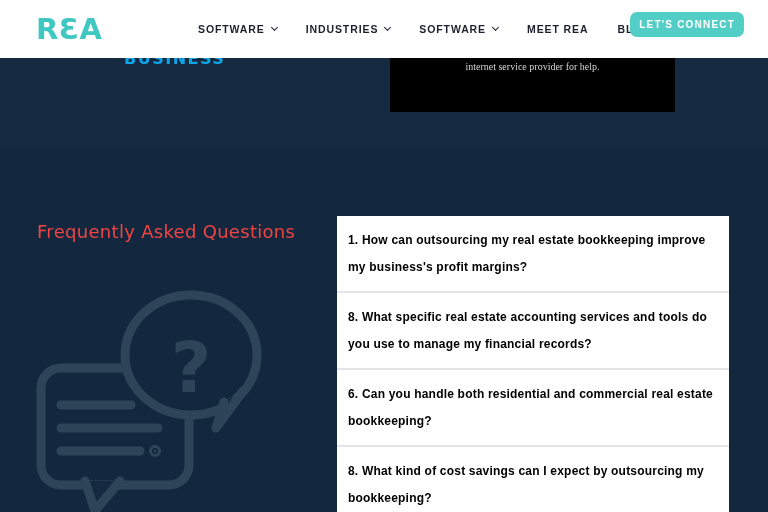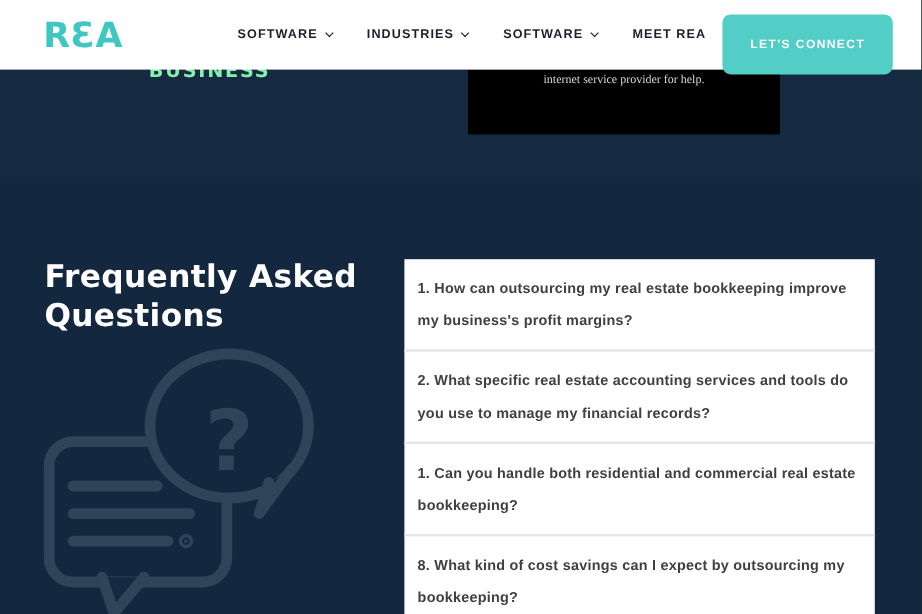--- a/index.html
+++ b/index.html
@@ -4,21 +4,21 @@
 <style>
   * { margin:0; padding:0; box-sizing:border-box; }
   body { margin:0; background:#333; }
   .page {
     position:relative; width:768px; height:512px; overflow:hidden;
     background:#152a41; font-family:"Liberation Sans", sans-serif;
   }
   
   .header {
     position:absolute; top:0; left:0; width:768px; height:58px;
-    background:#ffffff; z-index:20;
+    background:#ffffff; z-index:20;text-decoration:underline;
   }
   .logo {
     position:absolute; left:36px; top:50%; transform:translateY(-50%);
     font-family:"DejaVu Sans", sans-serif; font-size:29px; font-weight:bold;
     color:#3fc8c1; letter-spacing:0.5px; cursor:pointer;
   }
   .nav {
     position:absolute; left:198px; top:0; height:58px;
     display:flex; align-items:center; gap:29px;
   }
@@ -26,63 +26,63 @@
     display:flex; align-items:center; cursor:pointer;
     font-size:10.5px; font-weight:bold; letter-spacing:0.9px; color:#1d1f2e;
     white-space:nowrap;
   }
   .chevron {
     display:inline-block; width:5px; height:5px;
     border-right:1.5px solid #1d1f2e; border-bottom:1.5px solid #1d1f2e;
     transform:rotate(45deg); margin-left:7px; margin-top:-4px;
   }
   .cta {
-    position:absolute; right:24px; top:12px; height:50px; padding:0 23px;
+    position:absolute; right:24px; top:12px; height:25px; padding:0 9px;
     background:#52cec7; border:none; border-radius:7px; cursor:pointer;
     color:#ffffff; font-family:"Liberation Sans", sans-serif;
     font-size:10px; font-weight:bold; letter-spacing:1.2px;
     display:flex; align-items:center;
   }
   
   .business-frag {
     position:absolute; left:124px; top:51px; z-index:5;
-    color:#86efac; font-family:"DejaVu Sans", sans-serif;
+    color:#0ea5e9; font-family:"DejaVu Sans", sans-serif;
     font-size:16px; font-weight:bold; letter-spacing:1.5px; line-height:16px;
   }
   .video-box {
-    position:absolute; left:390px; top:58px; width:260px; height:54px;
+    position:absolute; left:390px; top:58px; width:285px; height:54px;
     background:#000000; z-index:5; text-align:center; cursor:pointer;
   }
   .video-text {
     padding-top:3px; font-family:"Liberation Serif", serif;
     font-size:10px; color:#d6d6d6;
   }
   
   .faq-band {
     position:absolute; left:0; top:150px; width:768px; height:362px;
     background:#13283e;
   }
   .faq-heading {
     position:absolute; left:37px; top:215px; width:300px; z-index:6;
-    color:#ffffff; font-family:"DejaVu Sans", sans-serif;
-    font-size:26px; line-height:33px; font-weight:700; letter-spacing:0.3px;
+    color:#ef4444; font-family:"DejaVu Sans", sans-serif;
+    font-size:18px; line-height:33px; font-weight:400; letter-spacing:0.3px;
   }
   .illustration { position:absolute; left:33px; top:288px; z-index:3; }
   .faq-panel {
     position:absolute; left:337px; top:216px; width:392px; z-index:8;
     background:#ffffff;
   }
   .faq-item {
     padding:11px 11px 10px 11px; border-bottom:2px solid #e4e5e8;
     cursor:pointer;
   }
   .faq-item:last-child { border-bottom:none; }
   .faq-q {
     font-family:"Liberation Sans", sans-serif; font-size:12px;
-    line-height:27px; font-weight:bold; color:#404040; letter-spacing:0.2px;
+    line-height:27px; font-weight:bold; color:#000000; letter-spacing:0.2px;
   }
 </style>
 </head>
 <body>
 
 <div class="page">
 
   <div class="business-frag">BUSINESS</div>
 
   <div class="video-box">
@@ -134,23 +134,23 @@
       </g>
     </g>
     <text x="158" y="104" text-anchor="middle" font-family="DejaVu Sans, sans-serif" font-size="70" font-weight="bold" fill="#2e4458">?</text>
   </svg>
 
   <div class="faq-panel">
     <div class="faq-item">
       <div class="faq-q">1. How can outsourcing my real estate bookkeeping improve my business's profit margins?</div>
     </div>
     <div class="faq-item">
-      <div class="faq-q">2. What specific real estate accounting services and tools do you use to manage my financial records?</div>
+      <div class="faq-q">8. What specific real estate accounting services and tools do you use to manage my financial records?</div>
     </div>
     <div class="faq-item">
-      <div class="faq-q">1. Can you handle both residential and commercial real estate bookkeeping?</div>
+      <div class="faq-q">6. Can you handle both residential and commercial real estate bookkeeping?</div>
     </div>
     <div class="faq-item">
       <div class="faq-q">8. What kind of cost savings can I expect by outsourcing my bookkeeping?</div>
     </div>
   </div>
 
 </div>
 
 </body></html>

